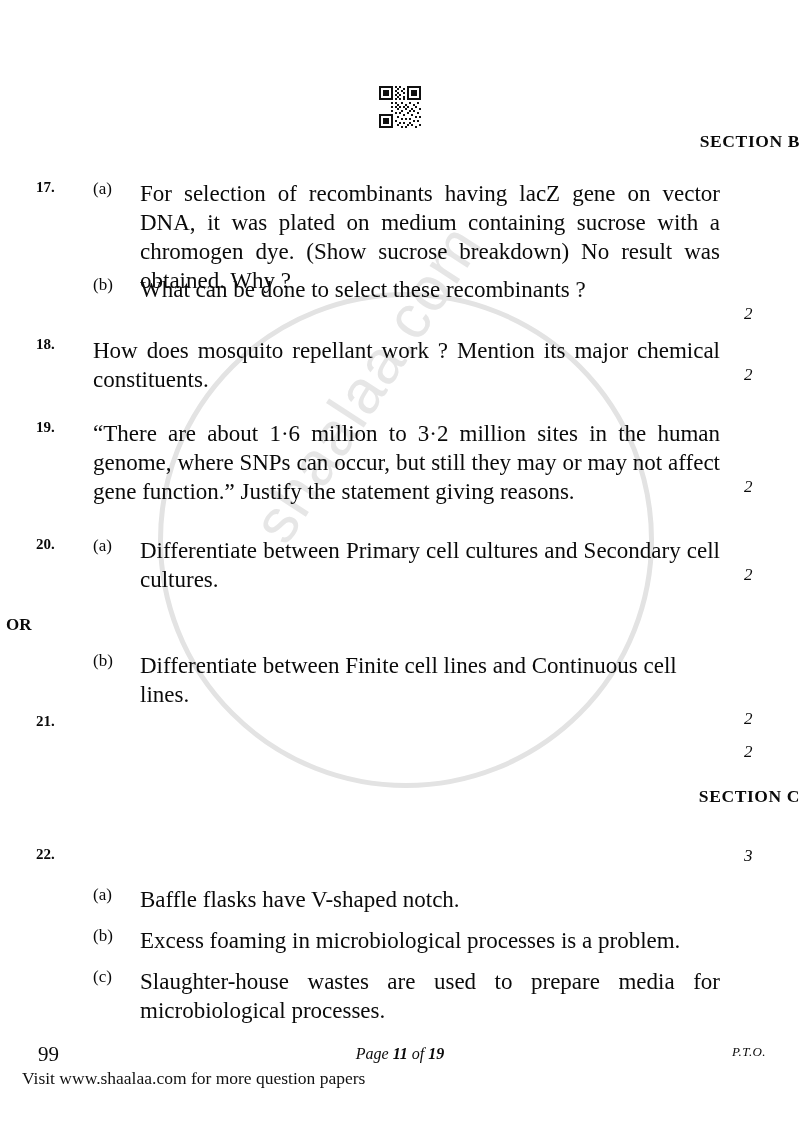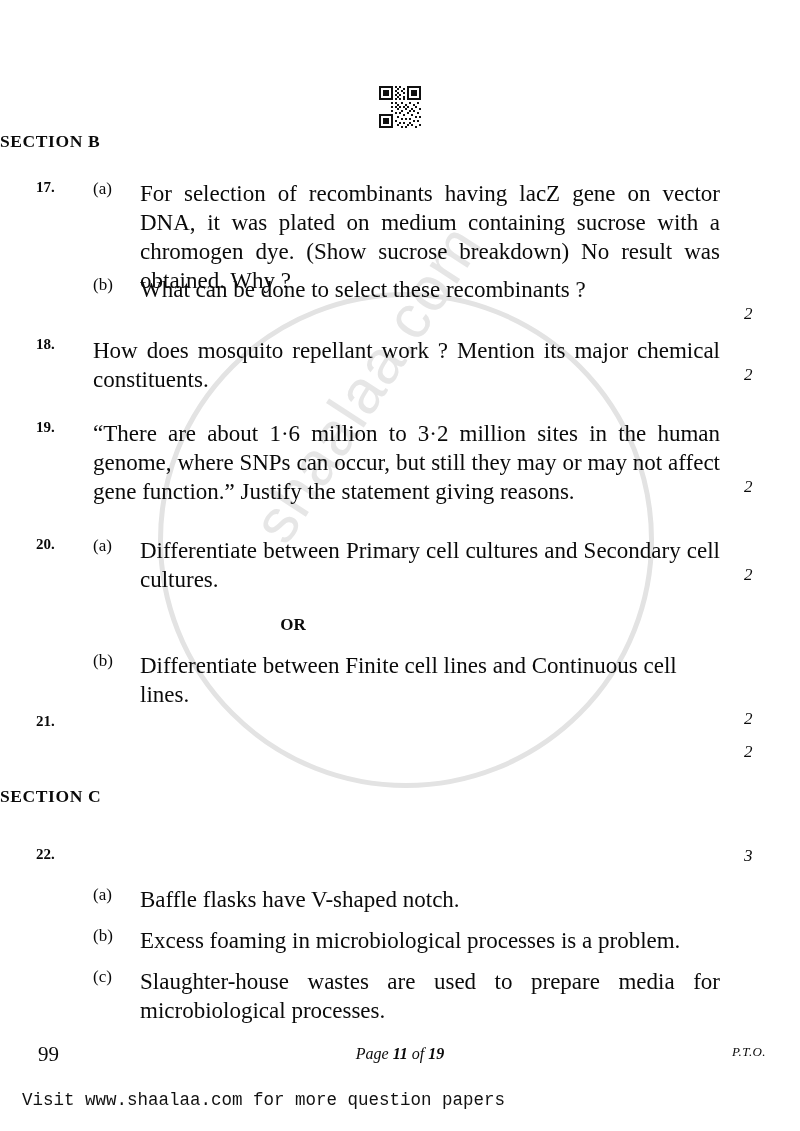--- a/index.html
+++ b/index.html
@@ -64,21 +64,21 @@
     width: 42px;
     height: 42px;
   }
   .qr-wrap svg { display: block; }
 
   
   .section-heading {
     position: absolute;
     left: 0;
     width: 800px;
-    text-align: left;
+    text-align: right;
     font-weight: bold;
     font-size: 17.5px;
     letter-spacing: 0.6px;
   }
   #section-b-heading { top: 131px; }
   #section-c-heading { top: 786px; }
 
   
   .qrow {
     position: absolute;
@@ -118,23 +118,22 @@
   .marks {
     position: absolute;
     left: 744px;
     width: 30px;
     font-size: 17px;
     font-style: italic;
     text-align: left;
   }
   .or-label {
     position: absolute;
-    left: 15px;
+    left: 6px;
     width: 556px;
-    text-align: center;
     font-weight: bold;
     font-size: 17px;
   }
 
   
   #footer {
     position: absolute;
     left: 0;
     top: 1042px;
     width: 800px;
@@ -160,22 +159,22 @@
     position: absolute;
     right: 34px;
     top: 2px;
     font-size: 13px;
     font-style: italic;
     letter-spacing: 0.4px;
   }
   #attribution {
     position: absolute;
     left: 22px;
-    top: 1090px;
-    font-family: Liberation Mono, monospace;
+    top: 1068px;
+    font-family: Liberation Serif, serif;
     font-size: 17.5px;
     color: #111;
   }
 </style>
 </head>
 <body>
 
 <div id="page">
 
   <div id="watermark">

